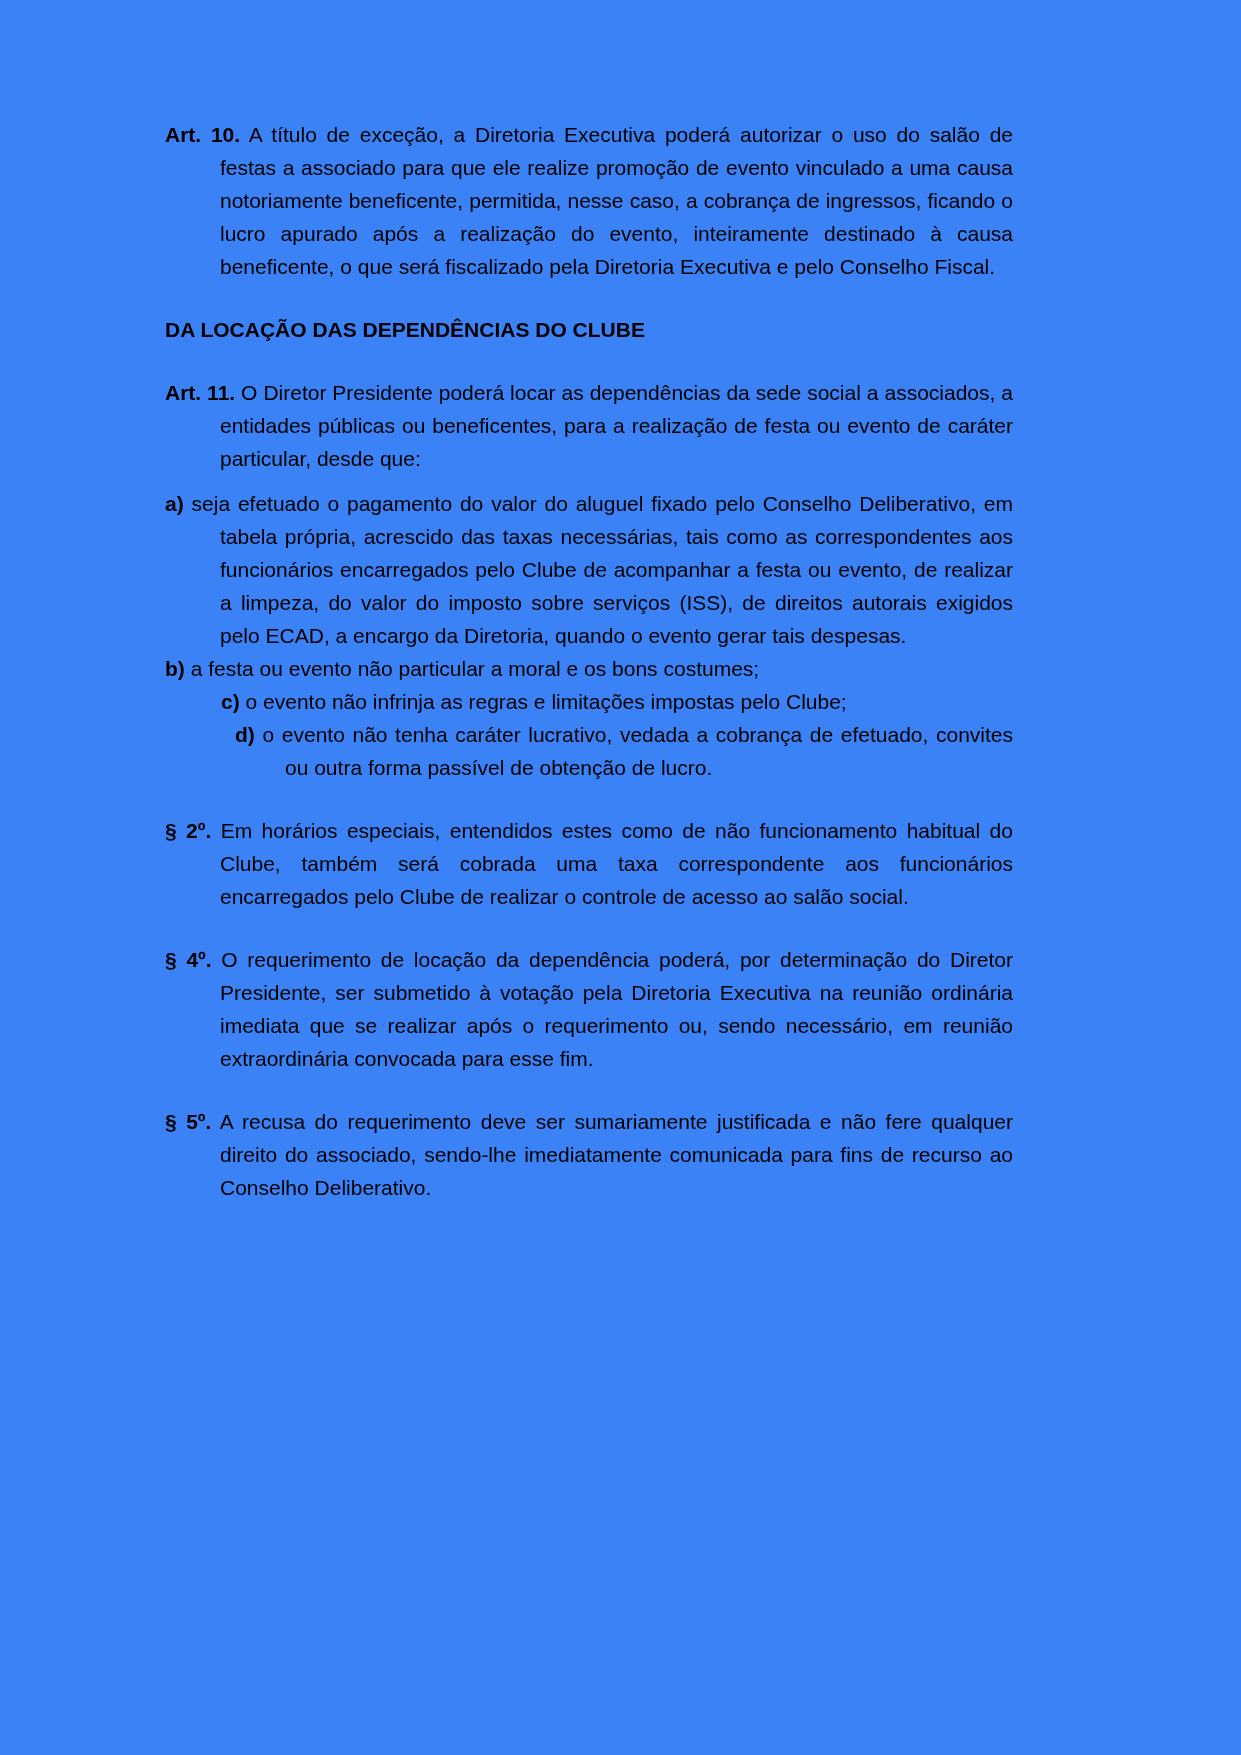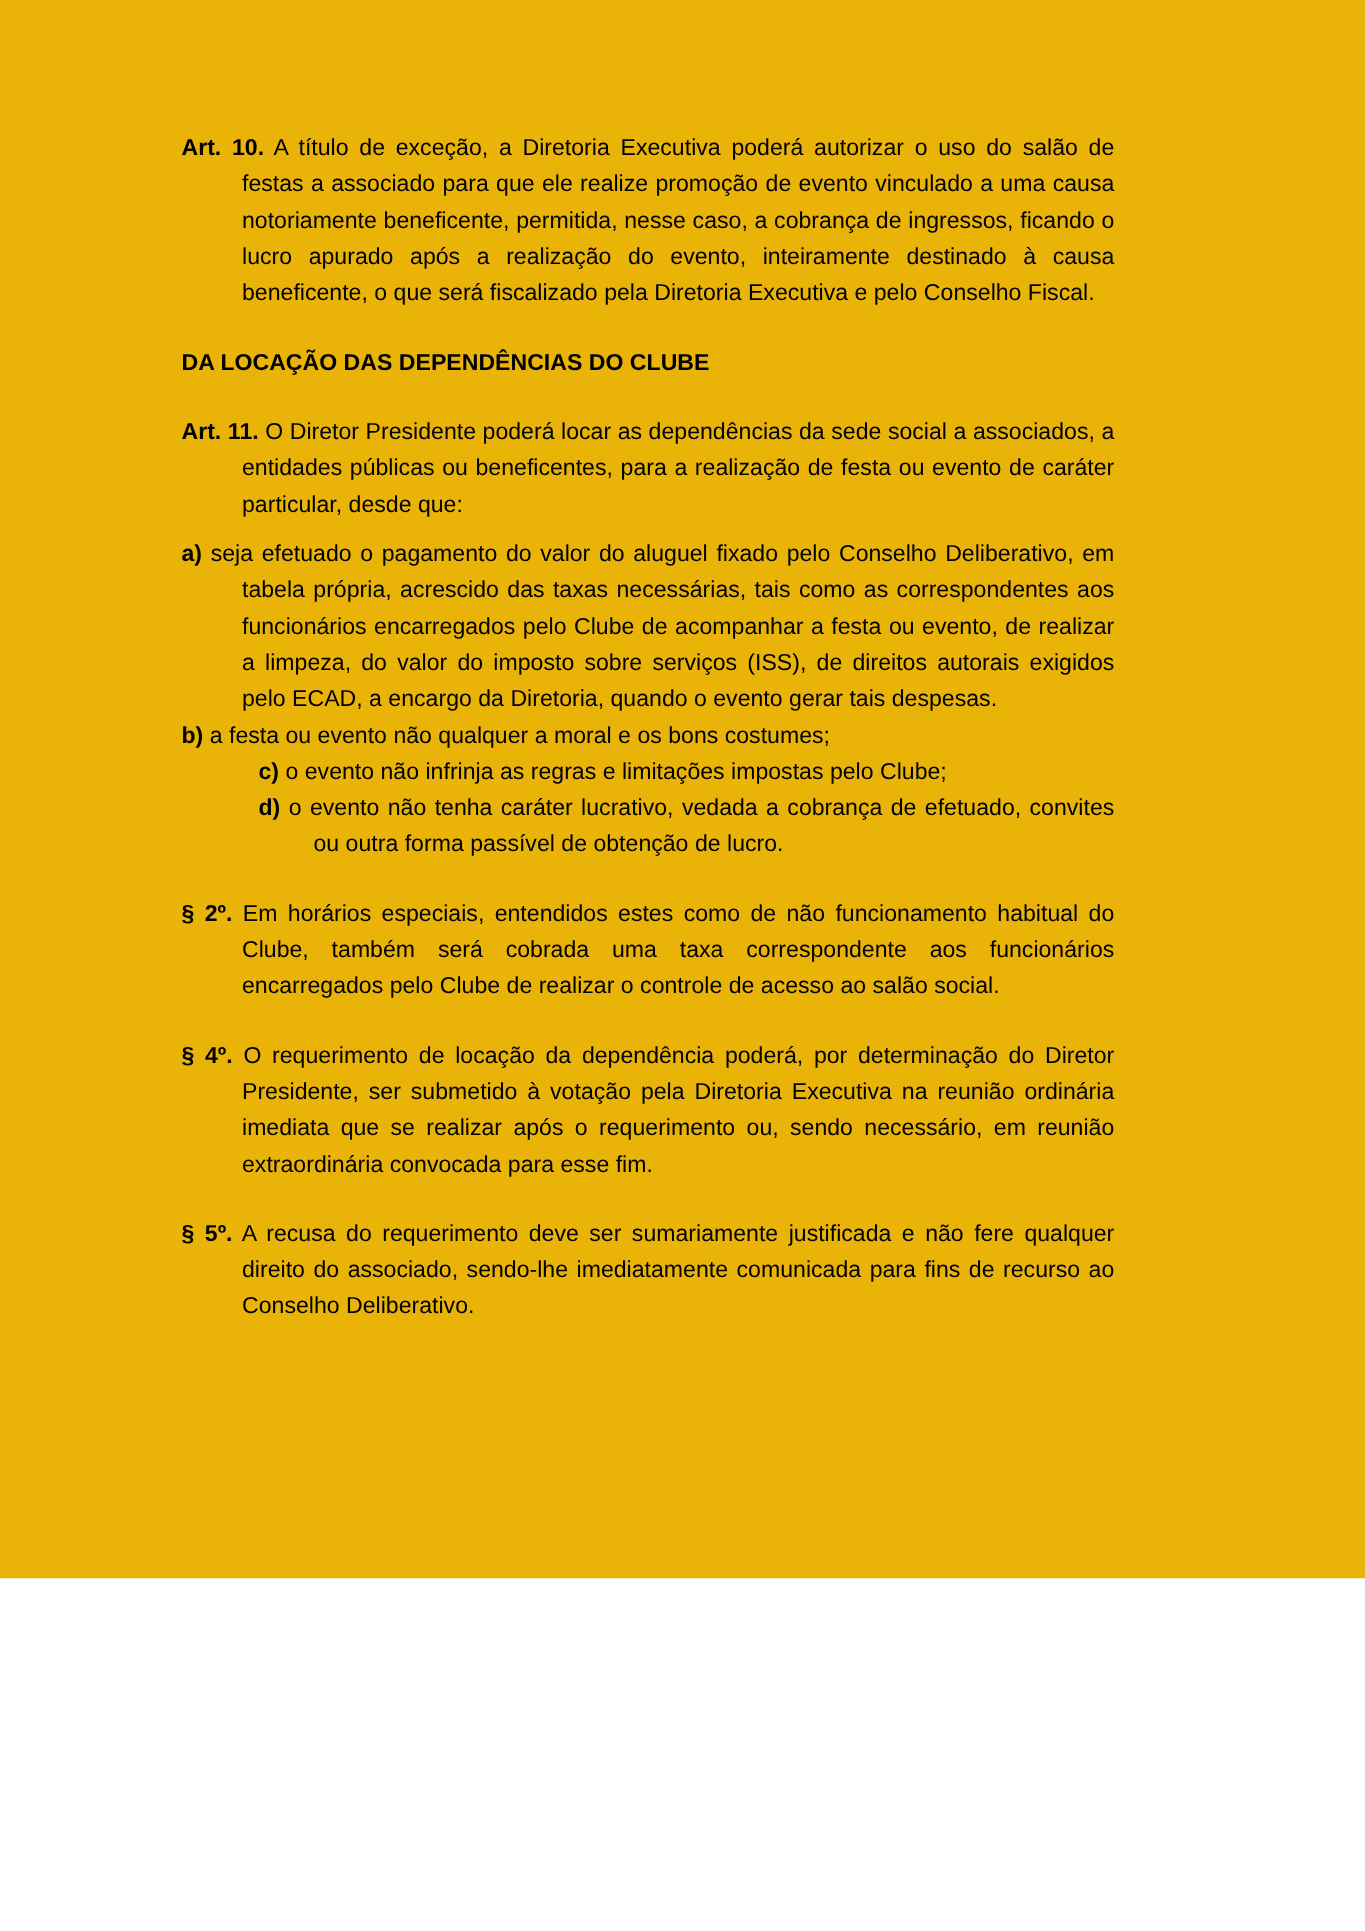--- a/index.html
+++ b/index.html
@@ -3,23 +3,23 @@
 <meta charset="utf-8">
 <style>
   html, body {
     margin: 0;
     padding: 0;
     background: #ffffff;
   }
   .page {
     position: relative;
     width: 1241px;
-    height: 1435px;
+    height: 1755px;
     margin: 0 auto;
-    background: #eab308;
+    background: #3b82f6;
     color: #000000;
     font-family: "Liberation Sans", "DejaVu Sans", sans-serif;
     font-size: 21px;
     line-height: 33px;
     box-sizing: border-box;
     padding: 118px 228px 0 165px;
     overflow: hidden;
   }
   .para {
     margin: 0 0 30px 0;
@@ -31,21 +31,21 @@
   .doc-heading {
     font-weight: bold;
     margin: 12px 0 30px 0;
     text-align: left;
     font-size: 21px;
     line-height: 33px;
   }
   .no-gap { margin-bottom: 12px; }
   .item { margin-bottom: 0; }
   .item-indented {
-    margin-left: 70px;
+    margin-left: 56px;
   }
   .item-d {
     margin-left: 70px;
     padding-left: 50px;
     text-indent: -50px;
     margin-bottom: 30px;
   }
 </style>
 </head>
 <body>
@@ -57,21 +57,21 @@
 
   <h2 class="doc-heading">DA LOCAÇÃO DAS DEPENDÊNCIAS DO CLUBE</h2>
 
   <p class="para no-gap"><b class="label">Art. 11.</b>
     <span>O Diretor Presidente poderá locar as dependências da sede social a associados, a entidades públicas ou beneficentes, para a realização de festa ou evento de caráter particular, desde que:</span></p>
 
   <p class="para item"><b class="label">a)</b>
     <span>seja efetuado o pagamento do valor do aluguel fixado pelo Conselho Deliberativo, em tabela própria, acrescido das taxas necessárias, tais como as correspondentes aos funcionários encarregados pelo Clube de acompanhar a festa ou evento, de realizar a limpeza, do valor do imposto sobre serviços (ISS), de direitos autorais exigidos pelo ECAD, a encargo da Diretoria, quando o evento gerar tais despesas.</span></p>
 
   <p class="para item"><b class="label">b)</b>
-    <span>a festa ou evento não qualquer a moral e os bons costumes;</span></p>
+    <span>a festa ou evento não particular a moral e os bons costumes;</span></p>
 
   <p class="para item item-indented"><b class="label">c)</b>
     <span>o evento não infrinja as regras e limitações impostas pelo Clube;</span></p>
 
   <p class="para item-d"><b class="label">d)</b>
     <span>o evento não tenha caráter lucrativo, vedada a cobrança de efetuado, convites ou outra forma passível de obtenção de lucro.</span></p>
 
 
   <p class="para"><b class="label">§ 2º.</b>
     <span>Em horários especiais, entendidos estes como de não funcionamento habitual do Clube, também será cobrada uma taxa correspondente aos funcionários encarregados pelo Clube de realizar o controle de acesso ao salão social.</span></p>

